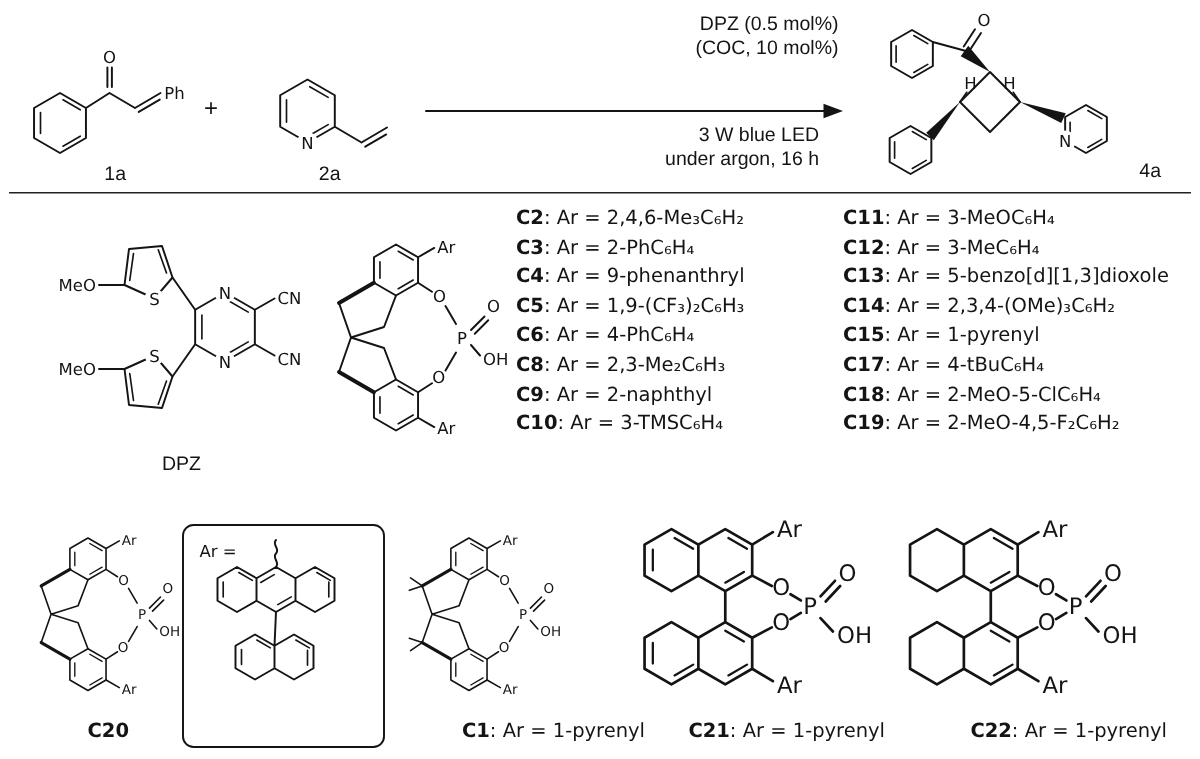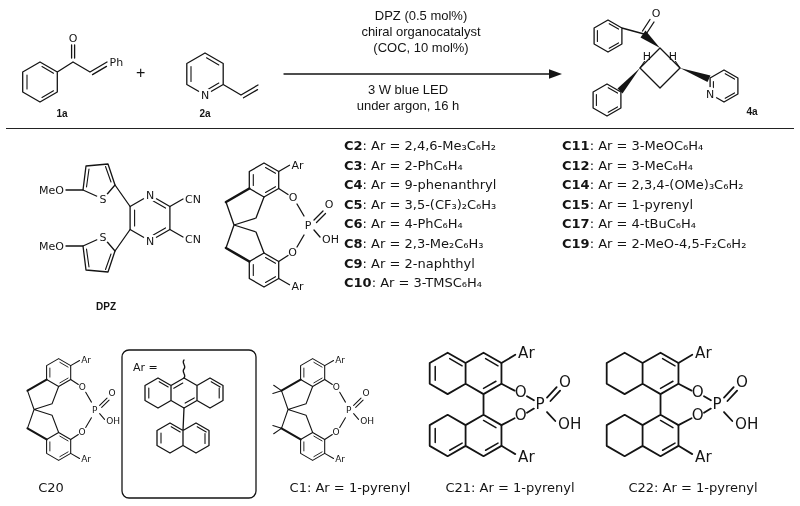--- a/index.html
+++ b/index.html
@@ -1,26 +1,26 @@
 <!DOCTYPE html>
 <html><head>
 <meta charset="utf-8">
 <style>
   *{margin:0;padding:0;box-sizing:border-box}
   body{background:#ffffff}
   .page{position:relative;width:800px;height:506px;background:#fff;overflow:hidden;
         color:#141414;font-family:"Liberation Sans","DejaVu Sans",sans-serif}
   .abs{position:absolute}
-  .center{text-align:center}
+  .center{text-align:right}
   .cond{font-size:13px;line-height:16px;white-space:nowrap}
-  .clabel{font-weight:bold;font-size:10px}
+  .clabel{font-weight:normal;font-size:13px}
   .cat-col{font-size:13px;line-height:19.6px;font-family:"DejaVu Sans",sans-serif;white-space:nowrap}
   .cat-row b{font-weight:bold}
   .caption{font-size:13px;font-family:"DejaVu Sans",sans-serif;white-space:nowrap}
-  .caption b{font-weight:normal}
+  .caption b{font-weight:bold}
   .divider{position:absolute;left:6px;top:128px;width:788px;border-top:1.6px solid #222}
   svg.art{position:absolute;left:0;top:0}
   .bond{fill:none;stroke:#141414;stroke-width:1.3;stroke-linejoin:round;stroke-linecap:round}
   .bondb{fill:none;stroke:#141414;stroke-width:2.6;stroke-linecap:round}
   .tick{fill:none;stroke:#141414;stroke-width:1.1;stroke-linecap:round}
   .wedge{fill:#141414;stroke:none}
   .mask{fill:#fff;stroke:none}
   svg text{fill:#141414;font-family:"DejaVu Sans",sans-serif;font-size:11px}
   .mid{text-anchor:middle}.end{text-anchor:end}
 </style>
@@ -207,53 +207,54 @@
       <text class="mid" x="81" y="64" font-size="8.5">O</text>
       <text class="mid" x="95" y="56" font-size="8.5">P</text>
       <text class="mid" x="113" y="40" font-size="8.5">O</text>
       <text x="108" y="70" font-size="8.5">OH</text>
       <text x="79" y="94" font-size="8.5">Ar</text>
     </g>
   </svg>
 
   <div class="abs cond center" style="left:283px;top:8px;width:276px">
     <div>DPZ (0.5 mol%)</div>
-    <div>chiral organocatalyst</div>
     <div>(COC, 10 mol%)</div>
   </div>
   <div class="abs cond center" style="left:270px;top:82px;width:276px">
     <div>3 W blue LED</div>
     <div>under argon, 16 h</div>
   </div>
 
   <div class="abs clabel center" style="left:40px;top:108px;width:44px">1a</div>
   <div class="abs" style="left:136px;top:64px;font-size:16px">+</div>
   <div class="abs clabel center" style="left:183px;top:108px;width:44px">2a</div>
   <div class="abs clabel center" style="left:730px;top:106px;width:44px">4a</div>
   <div class="abs clabel center" style="left:78px;top:301px;width:56px">DPZ</div>
 
   <div class="divider"></div>
 
   <div class="abs cat-col" style="left:344px;top:136px;width:216px">
     <div class="cat-row"><b>C2</b><span>: Ar = 2,4,6-Me₃C₆H₂</span></div>
     <div class="cat-row"><b>C3</b><span>: Ar = 2-PhC₆H₄</span></div>
     <div class="cat-row"><b>C4</b><span>: Ar = 9-phenanthryl</span></div>
-    <div class="cat-row"><b>C5</b><span>: Ar = 3,5-(CF₃)₂C₆H₃</span></div>
+    <div class="cat-row"><b>C5</b><span>: Ar = 1,9-(CF₃)₂C₆H₃</span></div>
     <div class="cat-row"><b>C6</b><span>: Ar = 4-PhC₆H₄</span></div>
     <div class="cat-row"><b>C8</b><span>: Ar = 2,3-Me₂C₆H₃</span></div>
     <div class="cat-row"><b>C9</b><span>: Ar = 2-naphthyl</span></div>
     <div class="cat-row"><b>C10</b><span>: Ar = 3-TMSC₆H₄</span></div>
   </div>
 
   <div class="abs cat-col" style="left:562px;top:136px;width:236px">
     <div class="cat-row"><b>C11</b><span>: Ar = 3-MeOC₆H₄</span></div>
     <div class="cat-row"><b>C12</b><span>: Ar = 3-MeC₆H₄</span></div>
+    <div class="cat-row"><b>C13</b><span>: Ar = 5-benzo[d][1,3]dioxole</span></div>
     <div class="cat-row"><b>C14</b><span>: Ar = 2,3,4-(OMe)₃C₆H₂</span></div>
     <div class="cat-row"><b>C15</b><span>: Ar = 1-pyrenyl</span></div>
     <div class="cat-row"><b>C17</b><span>: Ar = 4-tBuC₆H₄</span></div>
+    <div class="cat-row"><b>C18</b><span>: Ar = 2-MeO-5-ClC₆H₄</span></div>
     <div class="cat-row"><b>C19</b><span>: Ar = 2-MeO-4,5-F₂C₆H₂</span></div>
   </div>
 
   <div class="abs caption center" style="left:16px;top:480px;width:70px">
     <b>C20</b><span></span>
   </div>
   <div class="abs caption center" style="left:270px;top:480px;width:160px">
     <b>C1</b><span>: Ar = 1-pyrenyl</span>
   </div>
   <div class="abs caption center" style="left:430px;top:480px;width:160px">

